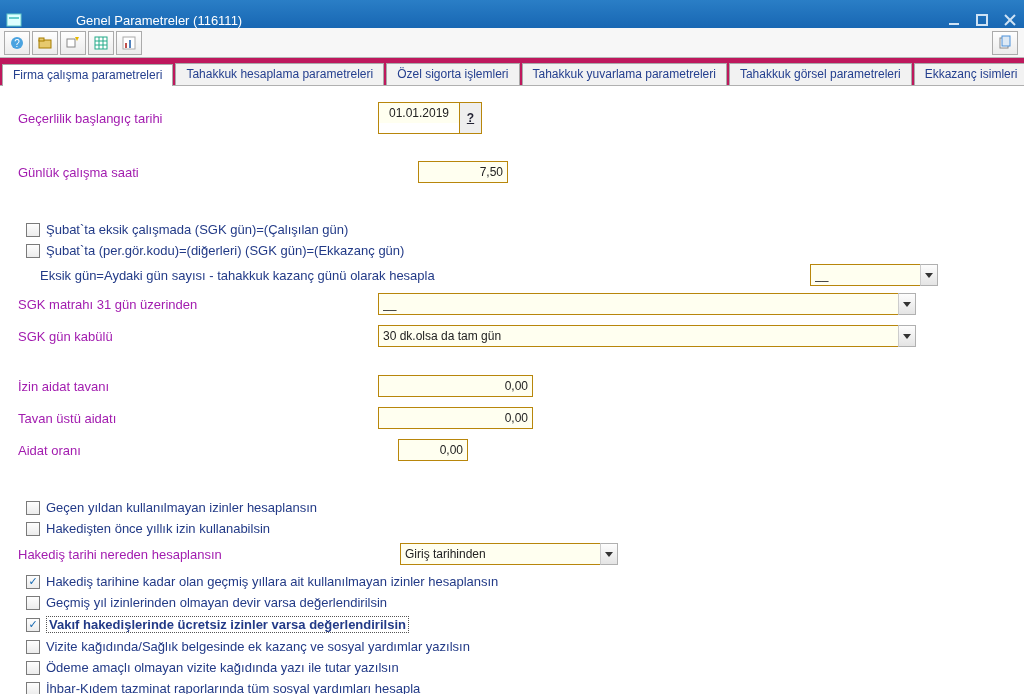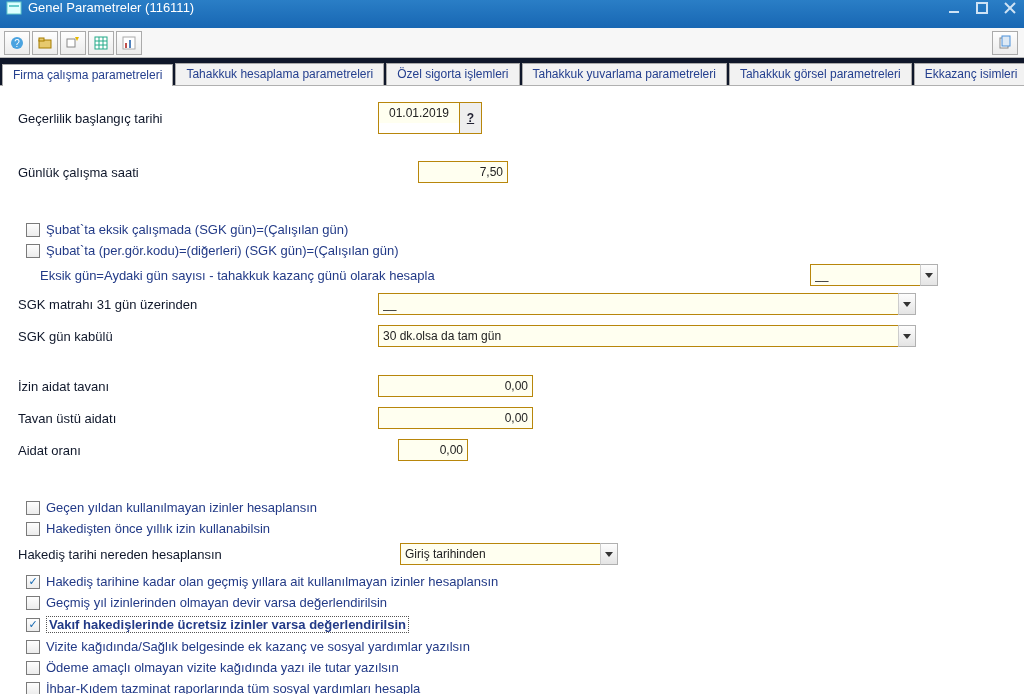--- a/index.html
+++ b/index.html
@@ -11,23 +11,24 @@
     color: #333;
     width: 1024px;
     height: 694px;
     overflow: hidden;
   }
   .titlebar {
     height: 28px;
     background: linear-gradient(#2a7ec6, #1867b3);
     color: #fff;
     display: flex;
-    align-items: flex-start;
+    align-items: flex-end;
     padding: 0 6px;
     font-size: 13px;
+    gap: 48px;
   }
   .titlebar .app-icon {
     width: 16px; height: 16px;
     margin-right: 6px;
     display: inline-flex;
   }
   .titlebar .title { flex: 1; }
   .titlebar .win-btns { display: flex; gap: 12px; align-items: center; }
   .win-btn { width: 16px; height: 16px; display: inline-flex; align-items: center; justify-content: center; cursor: pointer; }
   .win-btn svg { stroke: #cfe3f5; stroke-width: 2; fill: none; }
@@ -47,21 +48,21 @@
     margin-right: 2px;
     display: inline-flex;
     align-items: center; justify-content: center;
     cursor: pointer;
   }
   .tb-right {
     margin-left: auto;
   }
   .tabstrip {
     height: 28px;
-    background: #0f172a;
+    background: #be185d;
     border-bottom: 1px solid #b0b0b0;
     display: flex;
     align-items: flex-end;
     padding-left: 2px;
     position: relative;
   }
   .tab {
     height: 22px;
     padding: 3px 10px 0 10px;
     border: 1px solid #a9a9a9;
@@ -82,21 +83,21 @@
     padding: 16px 18px 0 18px;
   }
   .row {
     display: flex;
     align-items: center;
     margin-bottom: 8px;
     min-height: 24px;
   }
   .label {
     width: 360px;
-    color: #0f172a;
+    color: #a21caf;
     font-size: 13px;
   }
   .input {
     height: 22px;
     border: 1px solid #b8860b;
     background: #fffff0;
     padding: 0 4px;
     font-family: Tahoma, Arial, sans-serif;
     font-size: 12px;
     color: #222;
@@ -274,21 +275,21 @@
   </div>
 
   <div class="section-gap-lg"></div>
 
   <div class="checkbox-row">
     <span class="chk"></span>
     <span>Şubat`ta eksik çalışmada (SGK gün)=(Çalışılan gün)</span>
   </div>
   <div class="checkbox-row">
     <span class="chk"></span>
-    <span>Şubat`ta (per.gör.kodu)=(diğerleri) (SGK gün)=(Çalışılan gün)</span>
+    <span>Şubat`ta (per.gör.kodu)=(diğerleri) (SGK gün)=(Ekkazanç gün)</span>
   </div>
 
   <div class="row-inline">
     <div class="indented-label" style="width:770px">Eksik gün=Aydaki gün sayısı - tahakkuk kazanç günü olarak hesapla</div>
     <div class="dd-wrap">
       <input class="input" style="width: 110px;" value="__">
       <div class="dd-btn">
           <svg viewBox="0 0 8 8">
             <path d="M0 2 L8 2 L4 7 Z" fill="#333"></path>
           </svg>

